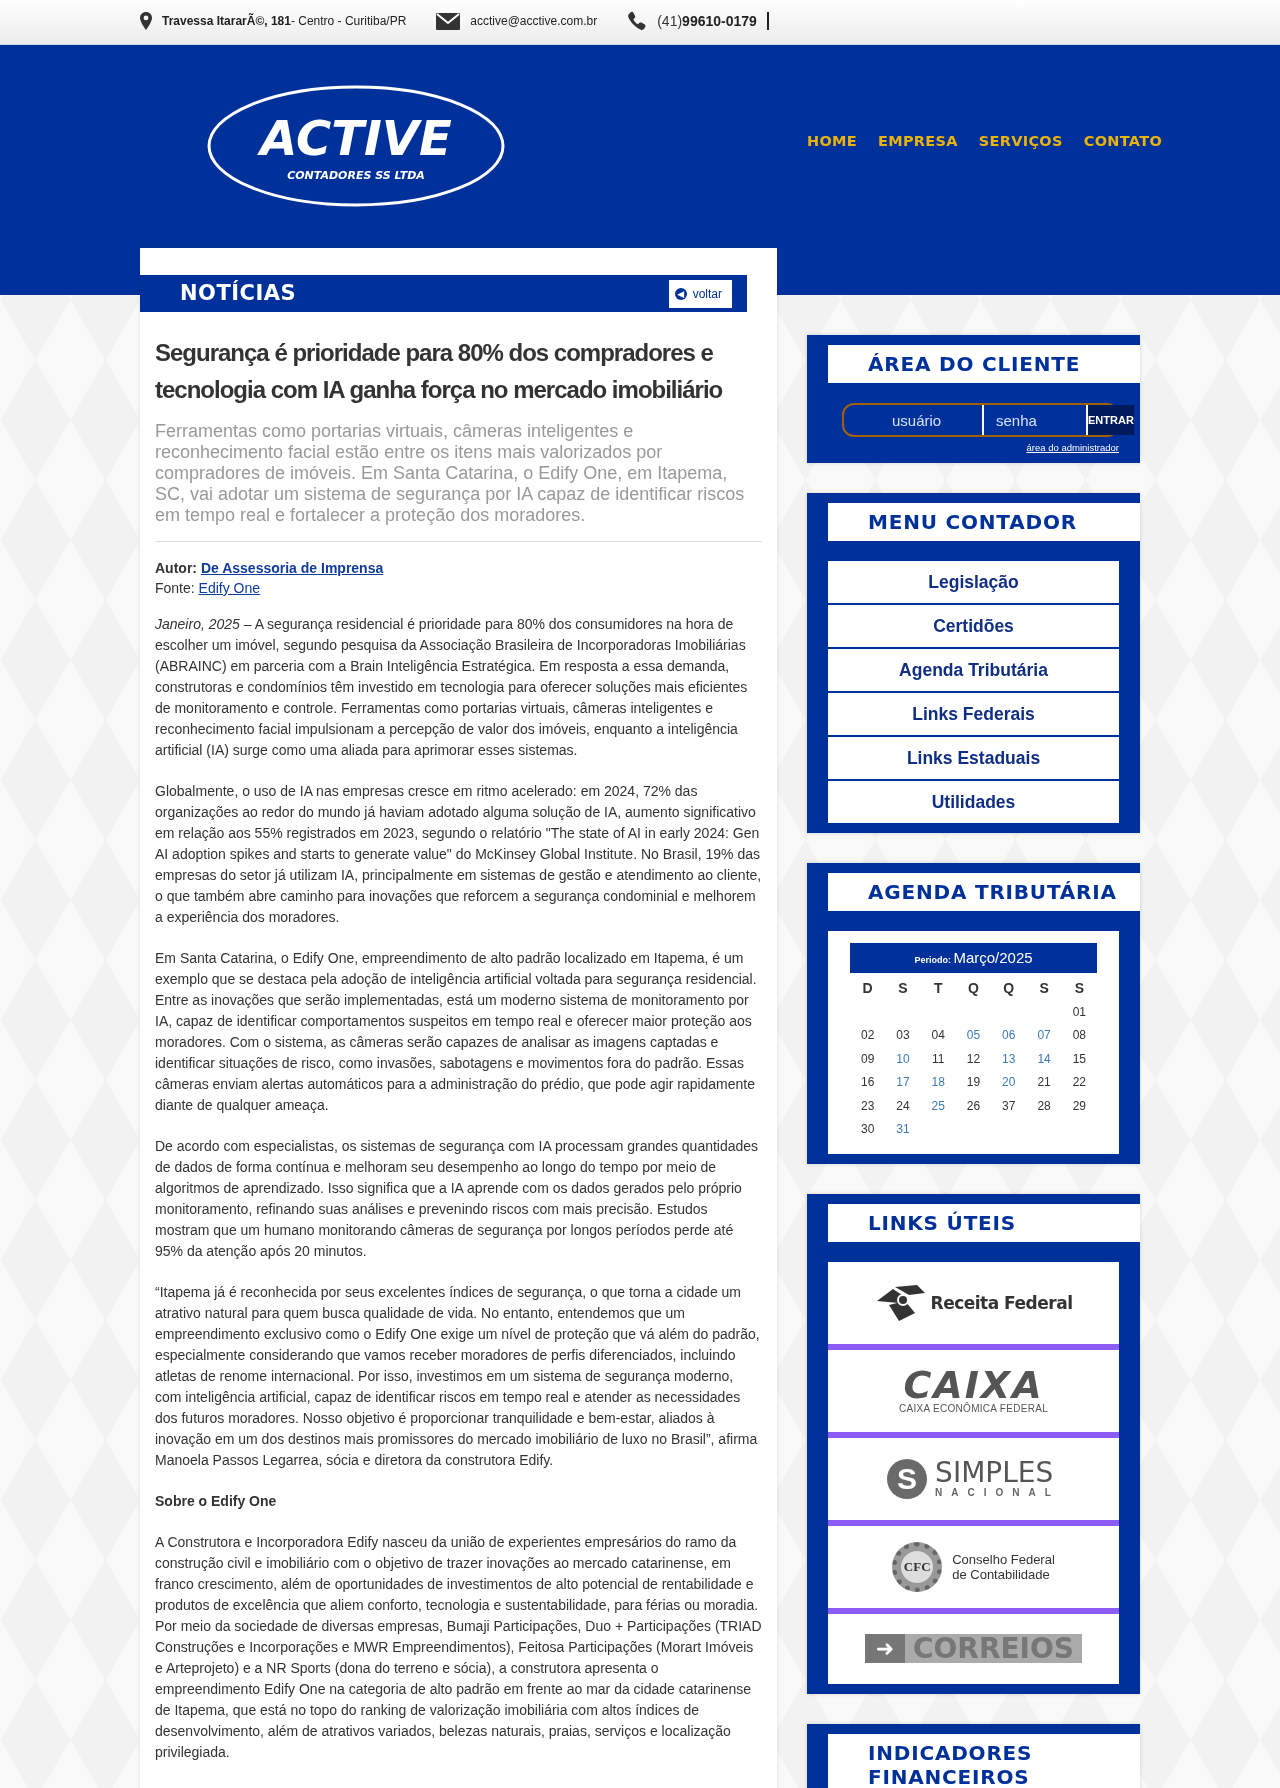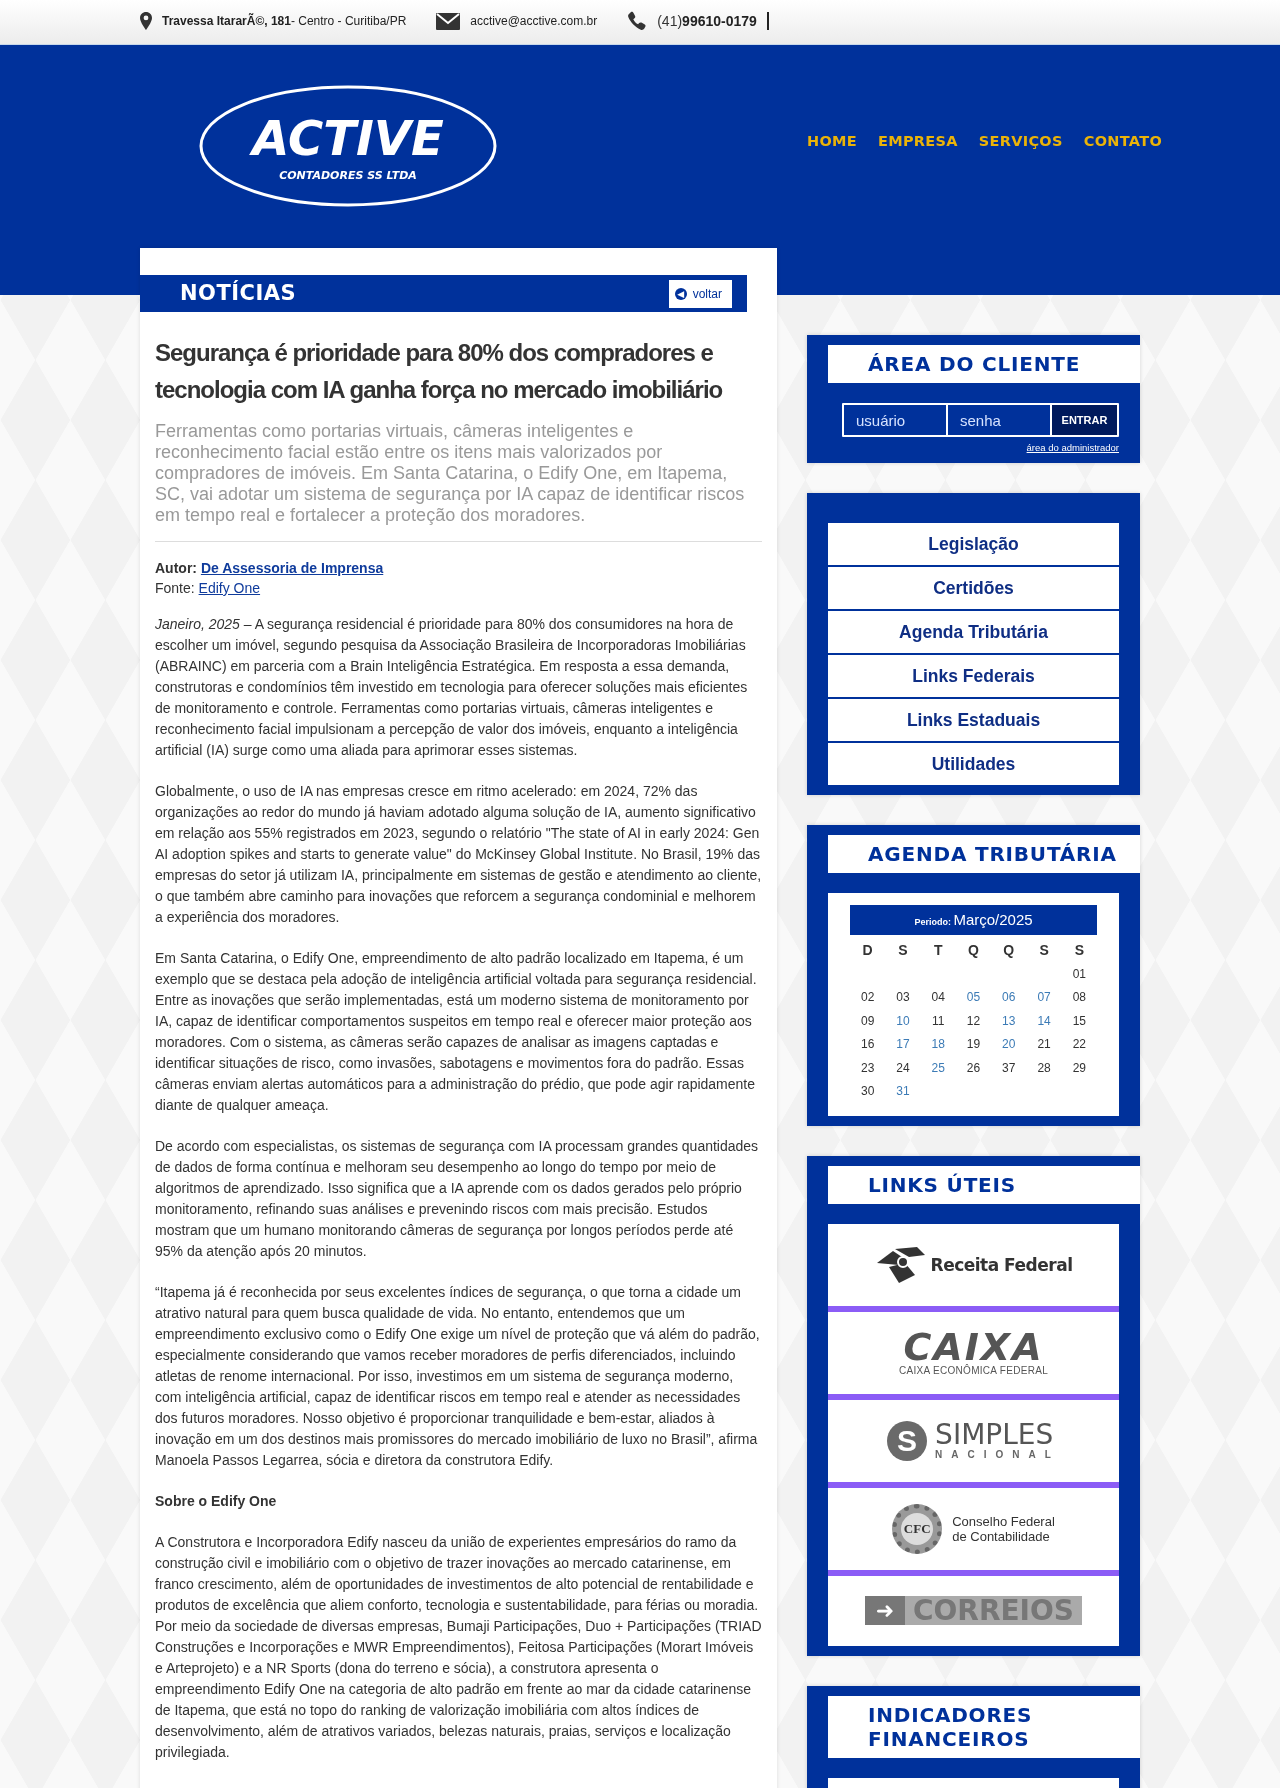--- a/index.html
+++ b/index.html
@@ -34,21 +34,21 @@
   .topbar .phone b { color: #222; }
   .topbar .sep { display: inline-block; width: 2px; height: 18px; background: #222; margin-left: 10px; }
 
   
   .header {
     background: #00319b;
     height: 250px;
     position: relative;
   }
   .logo {
-    position: absolute; left: 198px; top: 38px; width: 300px; height: 126px; text-align: right;
+    position: absolute; left: 206px; top: 38px; width: 300px; height: 126px; text-align: right;
   }
   .nav {
     position: absolute; left: 807px; top: 88px; display: flex;
   }
   .nav a {
     color: #eab308; text-decoration: none; font-weight: bold; font-size: 14.5px;
     letter-spacing: 0.3px; margin-right: 21px;
     font-family: "DejaVu Sans", sans-serif;
   }
 
@@ -99,21 +99,21 @@
     background: #00319b; padding: 10px 0 10px 0; margin-bottom: 30px; position: relative;
     box-shadow: 0 0 4px rgba(0,0,0,0.15);
   }
   .widget-head {
     margin-left: 21px; background: #fff; padding: 7px 0 7px 40px;
     color: #00319b; font-family: "DejaVu Sans", sans-serif; font-weight: bold;
     font-size: 20px; letter-spacing: 0.8px; line-height: 24px;
   }
   .widget-body { margin: 20px 21px 0 21px; }
 
-  .login { display: flex; border: 2px solid #ffffff; border-radius: 1px; height: 34px; margin-left: 14px; margin-right: 0; }
+  .login { display: flex; border: 2px solid #a16207; border-radius: 12px; height: 34px; margin-left: 14px; margin-right: 0; padding-left: 36px; }
   .login input {
     background: #00319b; border: none; border-right: 2px solid #fff; color: #cfe0ff;
     font-family: "Liberation Sans", sans-serif; font-size: 15px; padding-left: 12px; width: 104px; outline: none;
   }
   .login input::placeholder { color: #d6e2ff; }
   .login button {
     background: #001a5c; color: #fff; border: none; font-weight: bold; font-size: 11px;
     font-family: "Liberation Sans", sans-serif; flex: 1; cursor: pointer;
   }
   .admin-link {
@@ -245,20 +245,21 @@
       <form class="login">
         <input type="text" placeholder="usuário" style="">
         <input type="password" placeholder="senha" style="">
         <button type="submit">ENTRAR</button>
       </form>
       <a href="#" class="admin-link">área do administrador</a>
     </div>
   </div>
 
   <div class="widget">
+    <div class="widget-head">MENU CONTADOR</div>
     <div class="widget-body">
       <div class="menu-list">
         <a href="#">Legislação</a>
         <a href="#">Certidões</a>
         <a href="#">Agenda Tributária</a>
         <a href="#">Links Federais</a>
         <a href="#">Links Estaduais</a>
         <a href="#">Utilidades</a>
       </div>
     </div>

